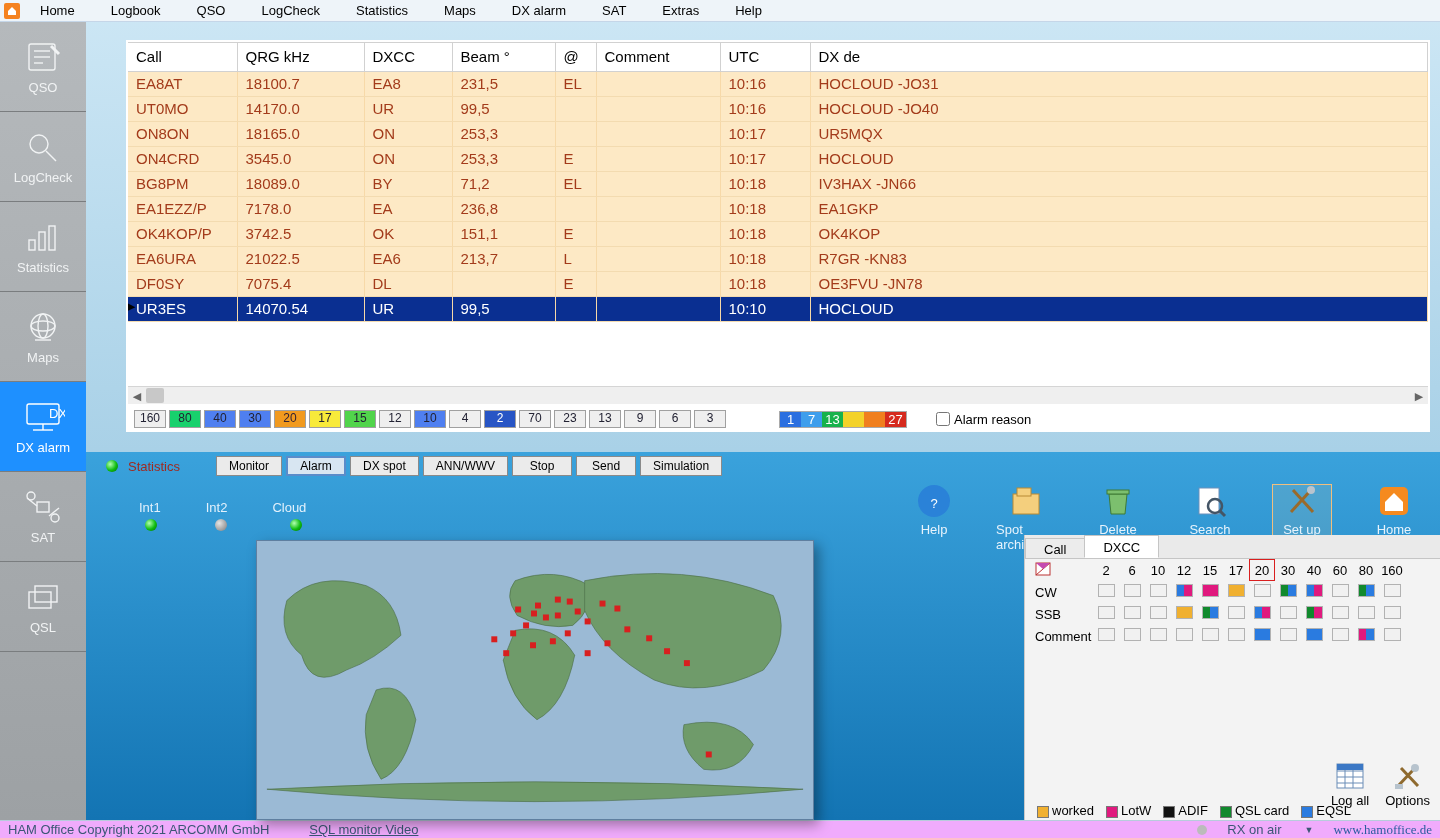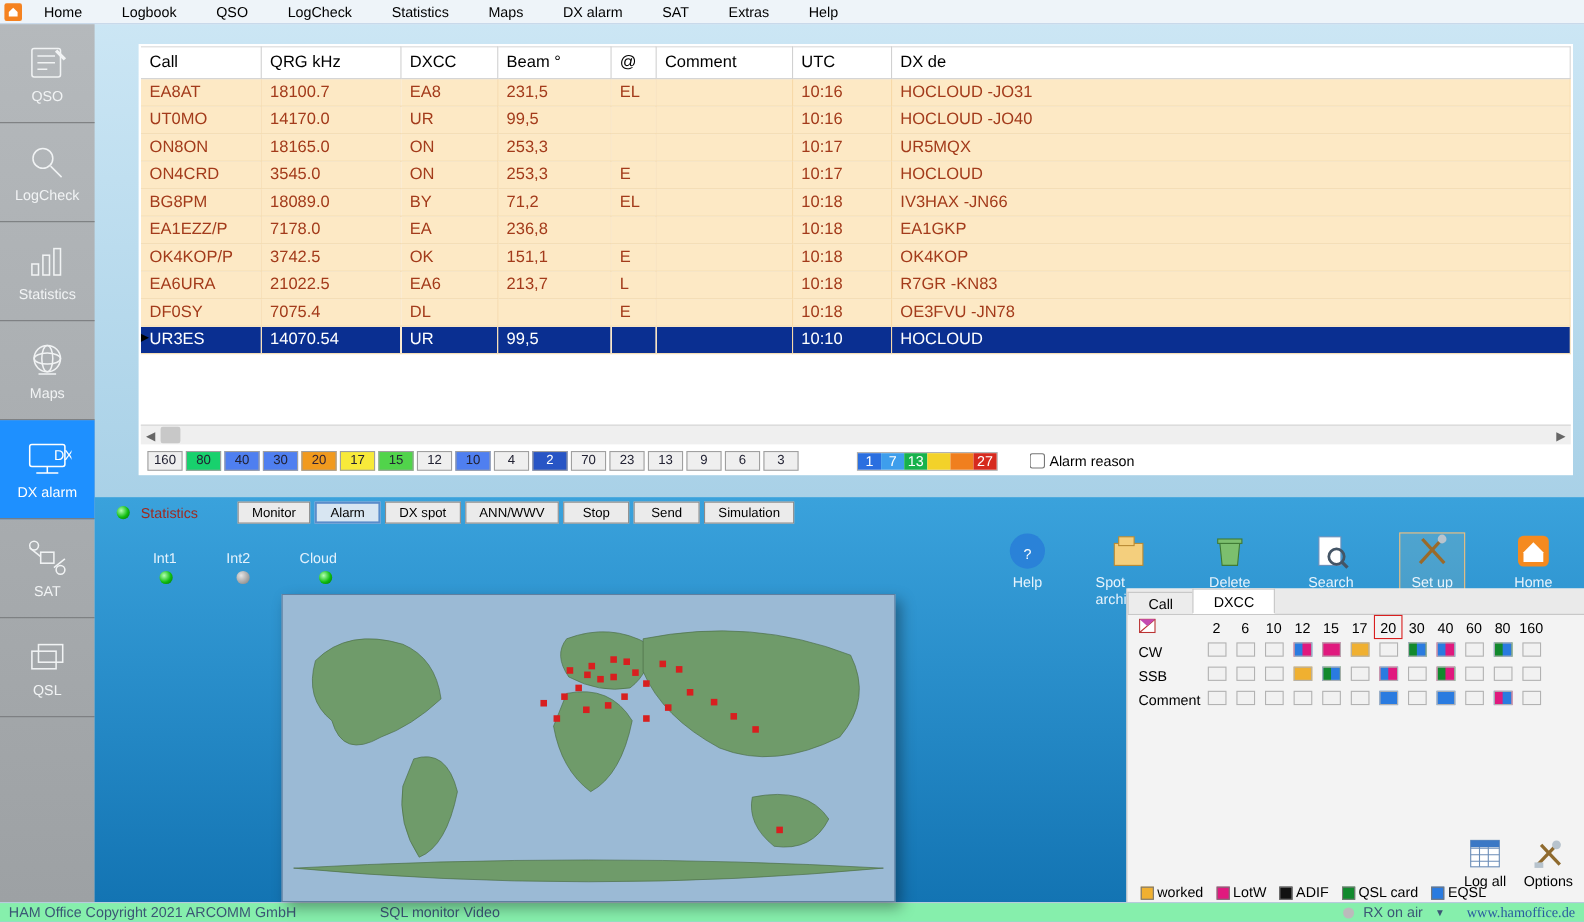--- a/index.html
+++ b/index.html
@@ -83,21 +83,21 @@
   .boxhighlight { outline: 1.5px solid #d91f1f; outline-offset: -1px; }
   .half { background: linear-gradient(90deg, var(--l) 0 50%, var(--r) 50% 100%); }
   
   .legend2 { margin-top: auto; padding: 6px 12px 2px; font-size: 12px; display: flex; flex-wrap: wrap; gap: 4px 12px; align-items: center; }
   .legend2 .sw { width: 12px; height: 12px; display: inline-block; border: 1px solid #777; vertical-align: middle; margin-right: 3px;}
   .colorslink { color: #0b56a7; text-decoration: underline; font-size: 12px; padding: 2px 12px 4px;}
   
   .btmicons { position: absolute; right: 10px; bottom: 12px; display: flex; gap: 16px; }
   .btmicons .bicon { display: flex; flex-direction: column; align-items: center; gap: 3px; font-size: 12px; }
   
-  .statusbar { height: 18px; background: #86efac; border-top: 1px solid #b7cbdc; display: flex; align-items: center; font-size: 11.5px; color: #3b5775; padding: 0 8px; justify-content: space-between;}
+  .statusbar { height: 18px; background: #f0abfc; border-top: 1px solid #b7cbdc; display: flex; align-items: center; font-size: 11.5px; color: #3b5775; padding: 0 8px; justify-content: space-between;}
   .statusbar .grp { display: flex; gap: 20px; align-items: center;}
   .statusbar a { color: #2a5c9f; font-family: Liberation Serif, serif; }
 </style>
 </head>
 <body>
 
 <div class="menubar">
   <span class="home-icon">
     <svg viewBox="0 0 10 10">
         <path d="M1 5 L5 1 L9 5 L9 9 L1 9 Z"></path>
@@ -593,23 +593,23 @@
           </div>
         </div>
       </div>
     </div>
   </div>
 </div>
 
 <div class="statusbar">
   <div class="grp">
     <span>HAM Office Copyright 2021 ARCOMM GmbH</span>
-    <span style="margin-left:56px;">SQL monitor   Video</span>
+    <span style="margin-left:20px;text-decoration:underline;">SQL monitor   Video</span>
   </div>
   <div class="grp">
-    <span style="display:flex;align-items:center;gap:8px;">
+    <span style="display:flex;align-items:center;gap:20px;">
       <span style="width:10px;height:10px;border-radius:50%;background:#bbb;display:inline-block;"></span>
       <span>RX on air</span>
       <span style="font-size:9px;margin-left:3px;">▼</span>
     </span>
     <a>www.hamoffice.de</a>
   </div>
 </div>
 
 </body></html>

